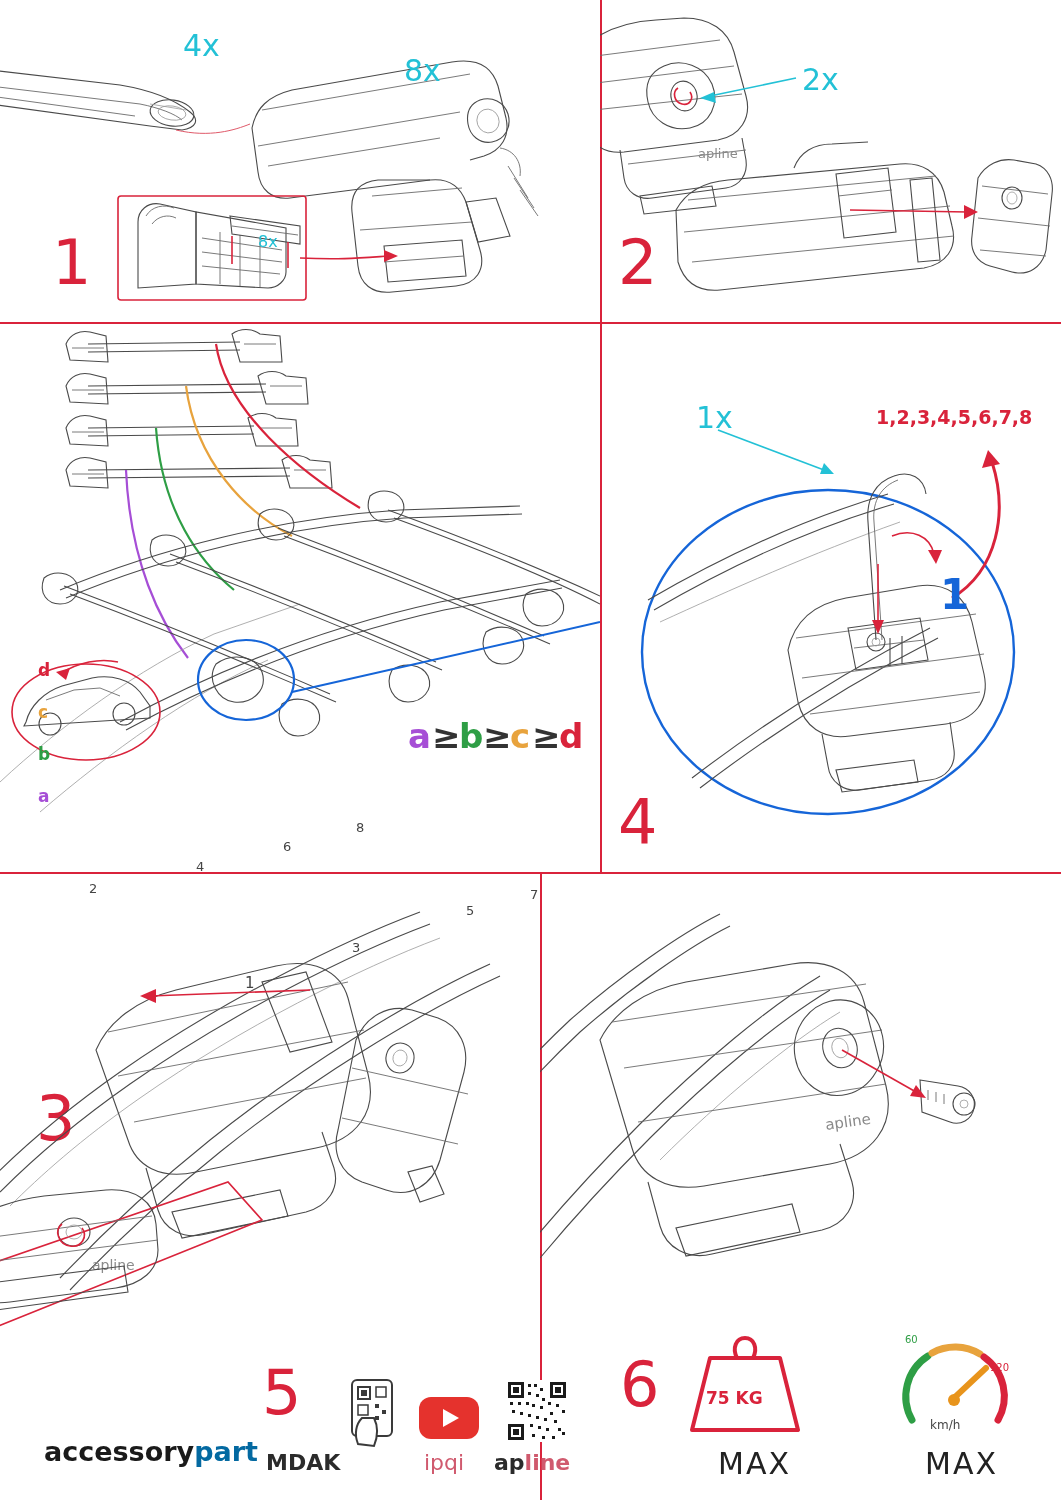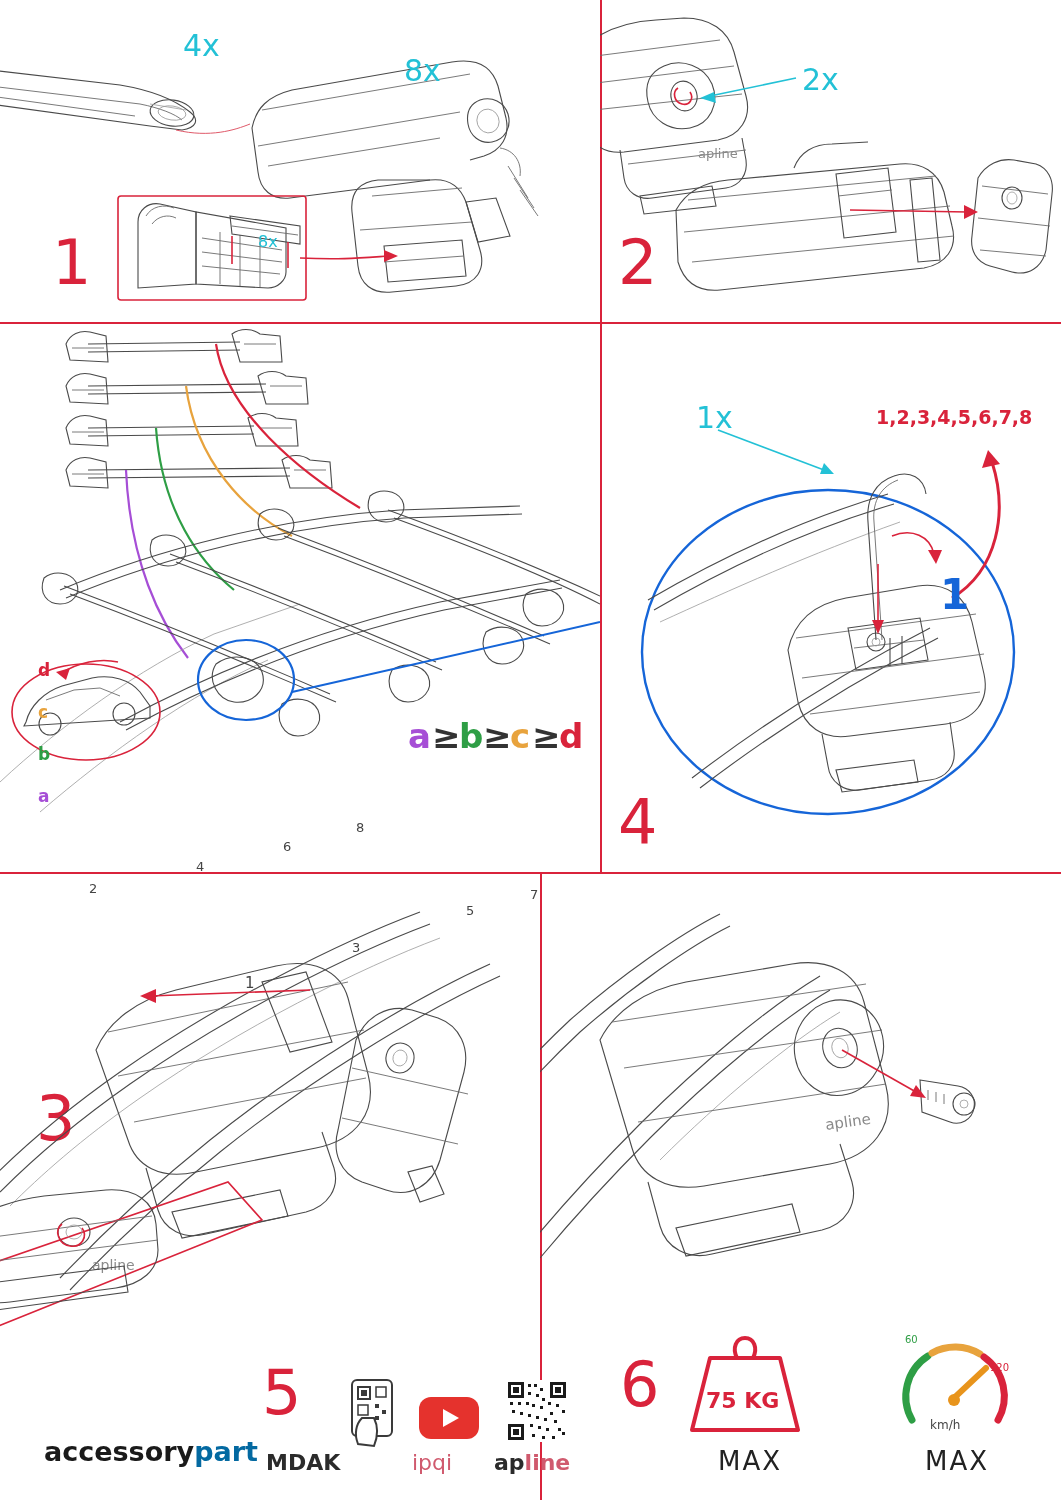--- a/index.html
+++ b/index.html
@@ -18,22 +18,22 @@
   .blue{fill:none;stroke:#1565d8;stroke-width:2;}
   .cyan{fill:none;stroke:#23c1d6;stroke-width:1.6;}
   .thinred{fill:none;stroke:#e05a6a;stroke-width:1;}
   .abcd{position:absolute;font-size:17px;font-weight:bold;}
   .ineq{position:absolute;font-size:34px;font-weight:bold;letter-spacing:1px;}
   .barnum{position:absolute;font-size:13px;color:#444;}
   .seqtxt{position:absolute;font-size:19px;font-weight:bold;}
   .one-blue{position:absolute;color:#1565d8;font-size:42px;font-weight:bold;}
   .footer-model{position:absolute;color:#5b5bd6;font-size:30px;font-family:"DejaVu Sans",sans-serif;letter-spacing:1px;}
   .brandline{position:absolute;font-size:27px;font-weight:bold;}
-  .maxtxt{position:absolute;font-size:26px;color:#222;letter-spacing:2px;}
-  .kgtxt{position:absolute;color:#d9233b;font-size:22px;font-weight:bold;}
+  .maxtxt{position:absolute;font-size:30px;color:#222;letter-spacing:2px;}
+  .kgtxt{position:absolute;color:#d9233b;font-size:17px;font-weight:bold;}
   .smalltick{position:absolute;font-size:10px;}
   .logotxt{position:absolute;font-size:22px;font-weight:bold;}
   .kmh{position:absolute;font-size:12px;color:#444;}
 </style>
 </head>
 <body>
 
 <div class="page">
 
   <div class="divider" style="top:322px;"></div>
@@ -368,21 +368,21 @@
         <rect x="32" y="9" width="10" height="10" fill="none" stroke="#3a3a3a" stroke-width="1.5"></rect>
         <rect x="14" y="27" width="10" height="10" fill="none" stroke="#3a3a3a" stroke-width="1.5"></rect>
         <rect x="31" y="26" width="4" height="4" fill="#3a3a3a"></rect>
         <rect x="38" y="32" width="4" height="4" fill="#3a3a3a"></rect>
         <rect x="31" y="38" width="4" height="4" fill="#3a3a3a"></rect>
         <path d="M18,40 C12,46 10,56 14,66 L30,68 C34,58 34,48 30,40 Z" fill="#ffffff" stroke="#3a3a3a" stroke-width="2"></path>
       </svg>
     </div>
     <div class="logotxt" style="left:266px;top:90px;color:#2b2b2b;">MDAK</div>
 
-    <div class="logotxt" style="left:412px;top:90px;color:#d05a6e;font-weight:normal;">ipqi</div>
+    <div class="logotxt" style="left:424px;top:90px;color:#d05a6e;font-weight:normal;">ipqi</div>
 
     <div style="position:absolute;left:418px;top:36px;">
       <svg width="62" height="44" viewBox="0 0 62 44">
         <rect x="1" y="1" width="60" height="42" rx="12" fill="#e5322d"></rect>
         <path d="M25,13 L41,22 L25,31 Z" fill="#ffffff"></path>
       </svg>
     </div>
 
     <div style="position:absolute;left:506px;top:20px;">
       <svg width="62" height="62" viewBox="0 0 62 62">

